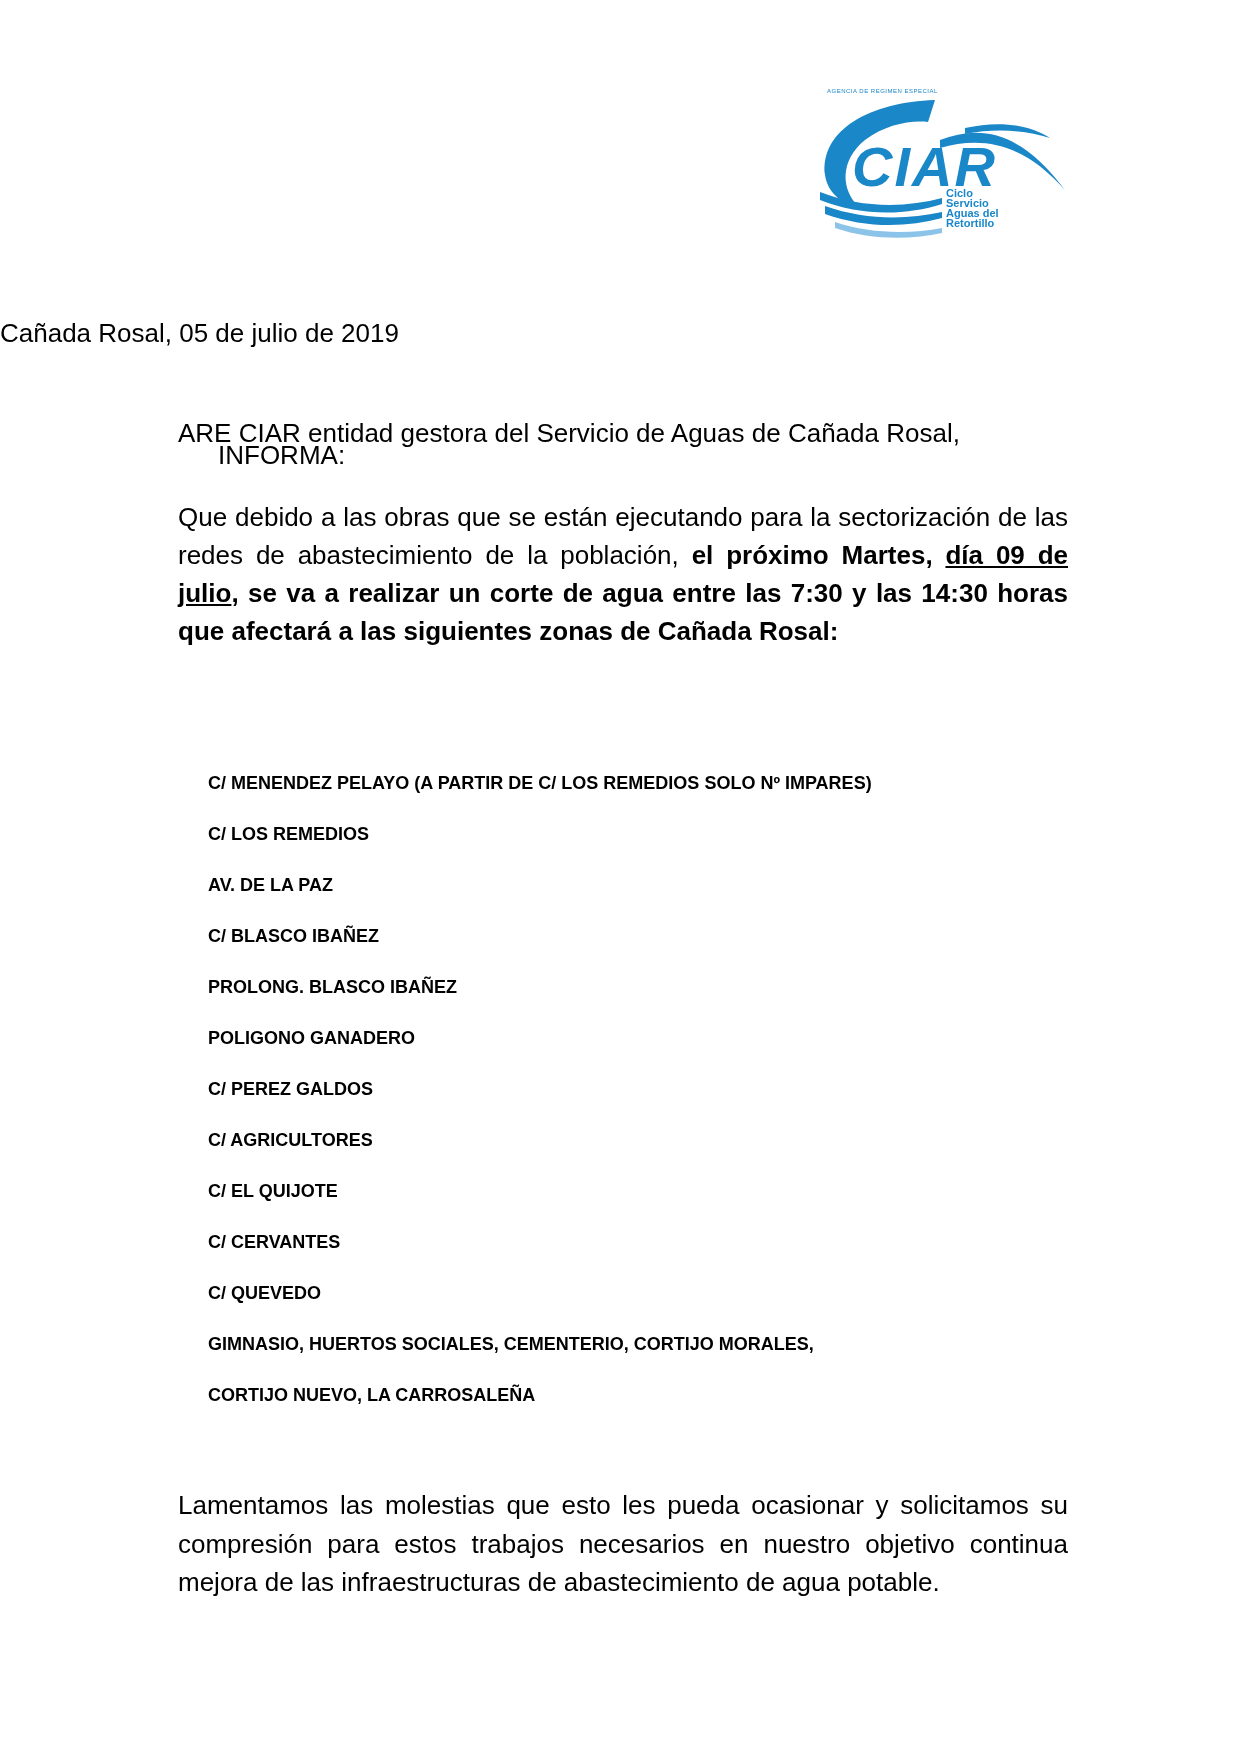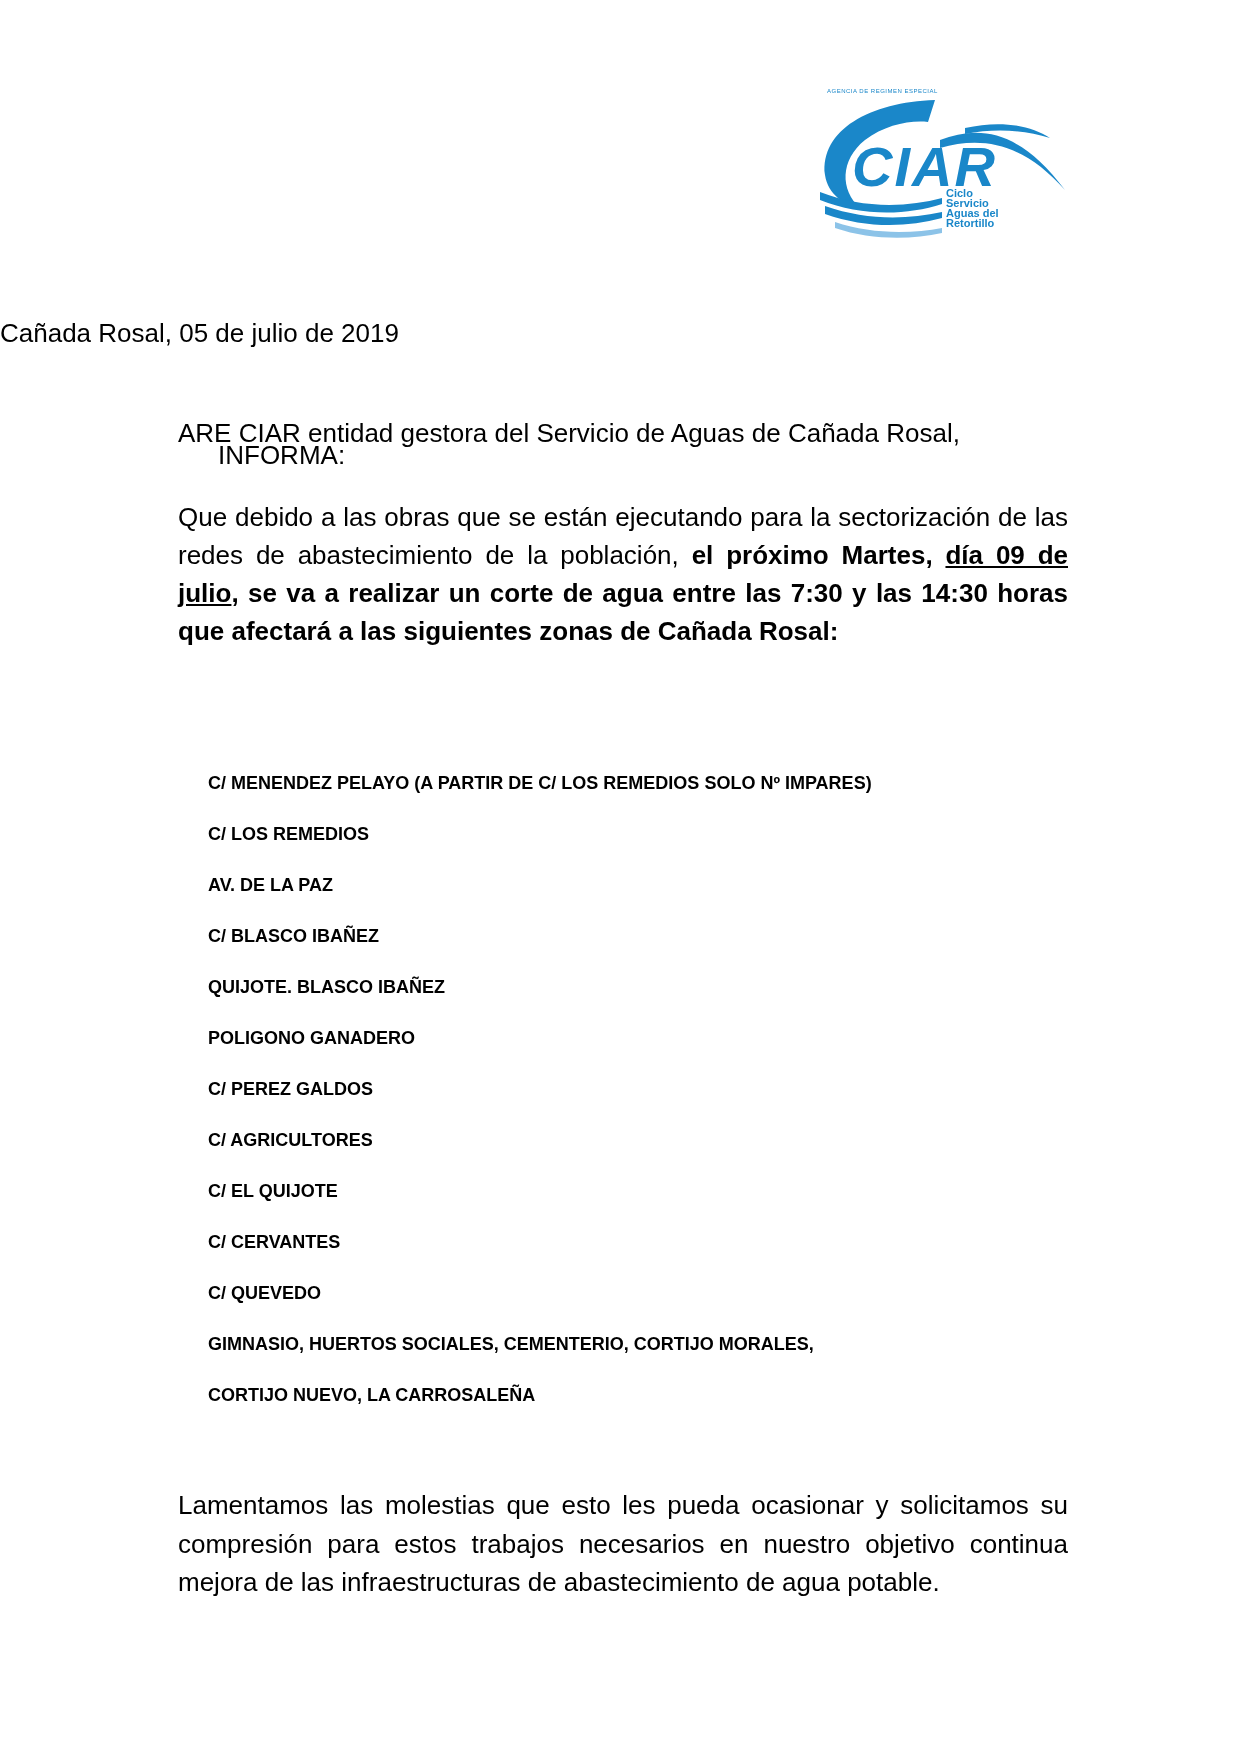--- a/index.html
+++ b/index.html
@@ -46,21 +46,21 @@
 <div class="p entity">ARE CIAR entidad gestora del Servicio de Aguas de Cañada Rosal,</div>
 <div class="p informa">INFORMA:</div>
 
 <div class="p body1"><span>Que debido a las obras que se están ejecutando para la sectorización de las redes de abastecimiento de la población, </span><b><span>el próximo Martes, </span><u>día 09 de julio</u><span>, se va a realizar un corte de agua entre las 7:30 y las 14:30 horas que afectará a las siguientes zonas de Cañada Rosal:</span></b></div>
 
 <ul class="zones">
   <li>C/ MENENDEZ PELAYO (A PARTIR DE C/ LOS REMEDIOS SOLO Nº IMPARES)</li>
   <li>C/ LOS REMEDIOS</li>
   <li>AV. DE LA PAZ</li>
   <li>C/ BLASCO IBAÑEZ</li>
-  <li>QUIJOTE. BLASCO IBAÑEZ</li>
+  <li>PROLONG. BLASCO IBAÑEZ</li>
   <li>POLIGONO GANADERO</li>
   <li>C/ PEREZ GALDOS</li>
   <li>C/ AGRICULTORES</li>
   <li>C/ EL QUIJOTE</li>
   <li>C/ CERVANTES</li>
   <li>C/ QUEVEDO</li>
   <li>GIMNASIO, HUERTOS SOCIALES, CEMENTERIO, CORTIJO MORALES,</li>
   <li>CORTIJO NUEVO, LA CARROSALEÑA</li>
 </ul>
 

